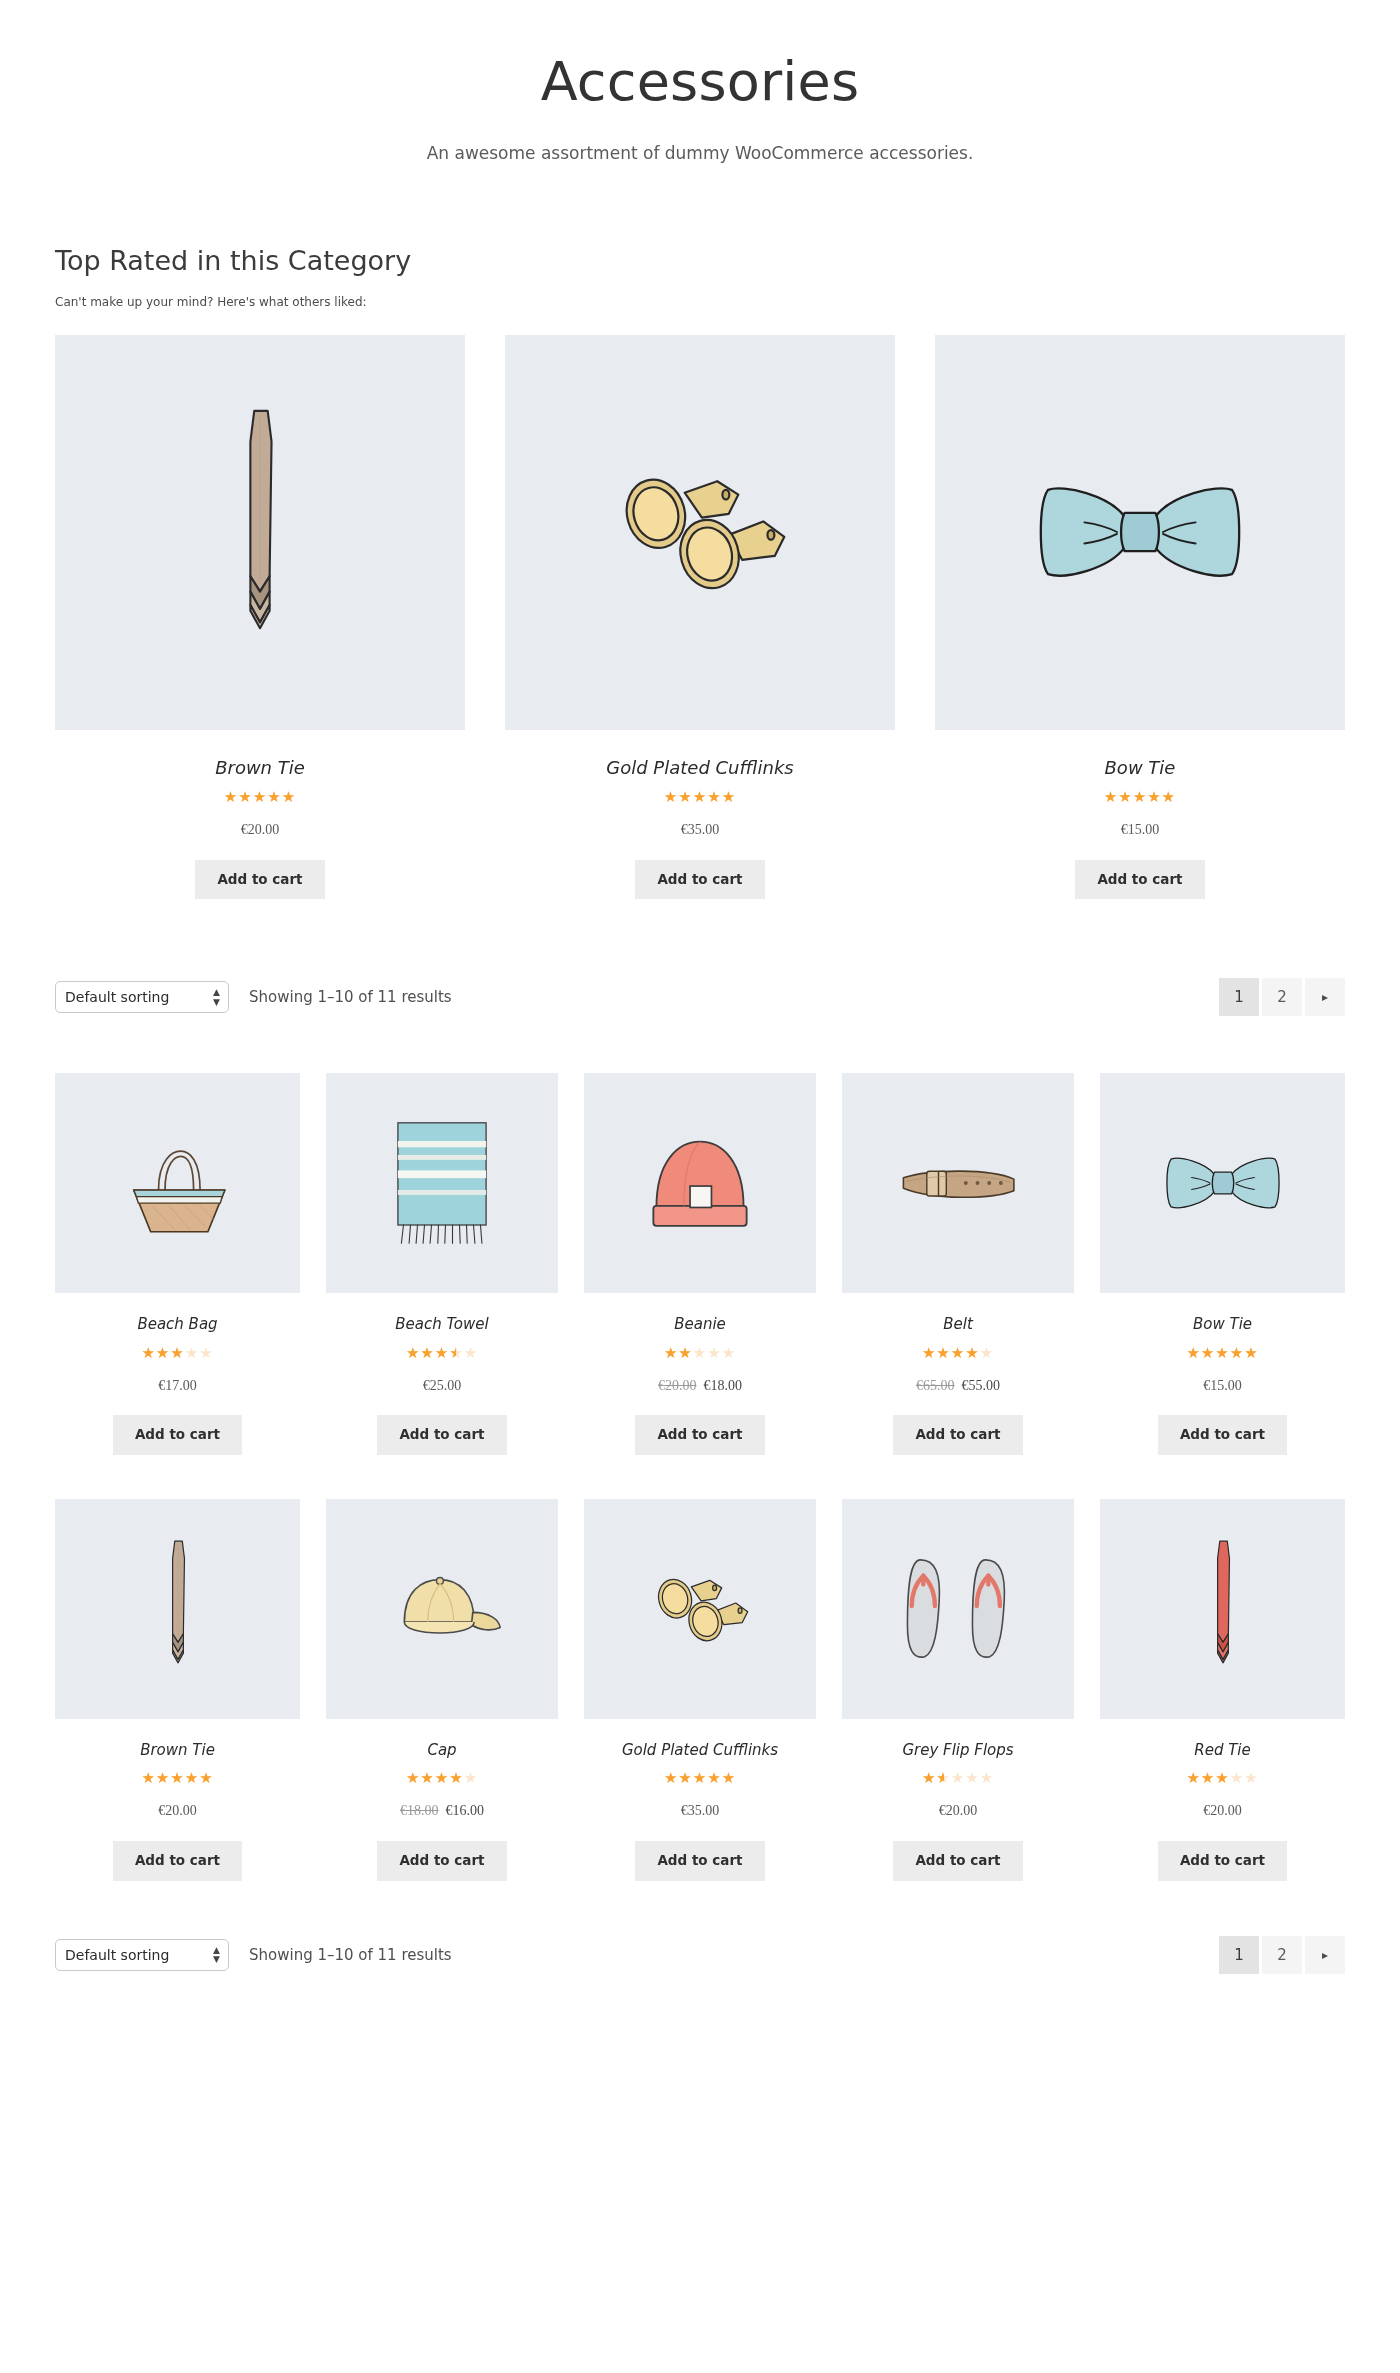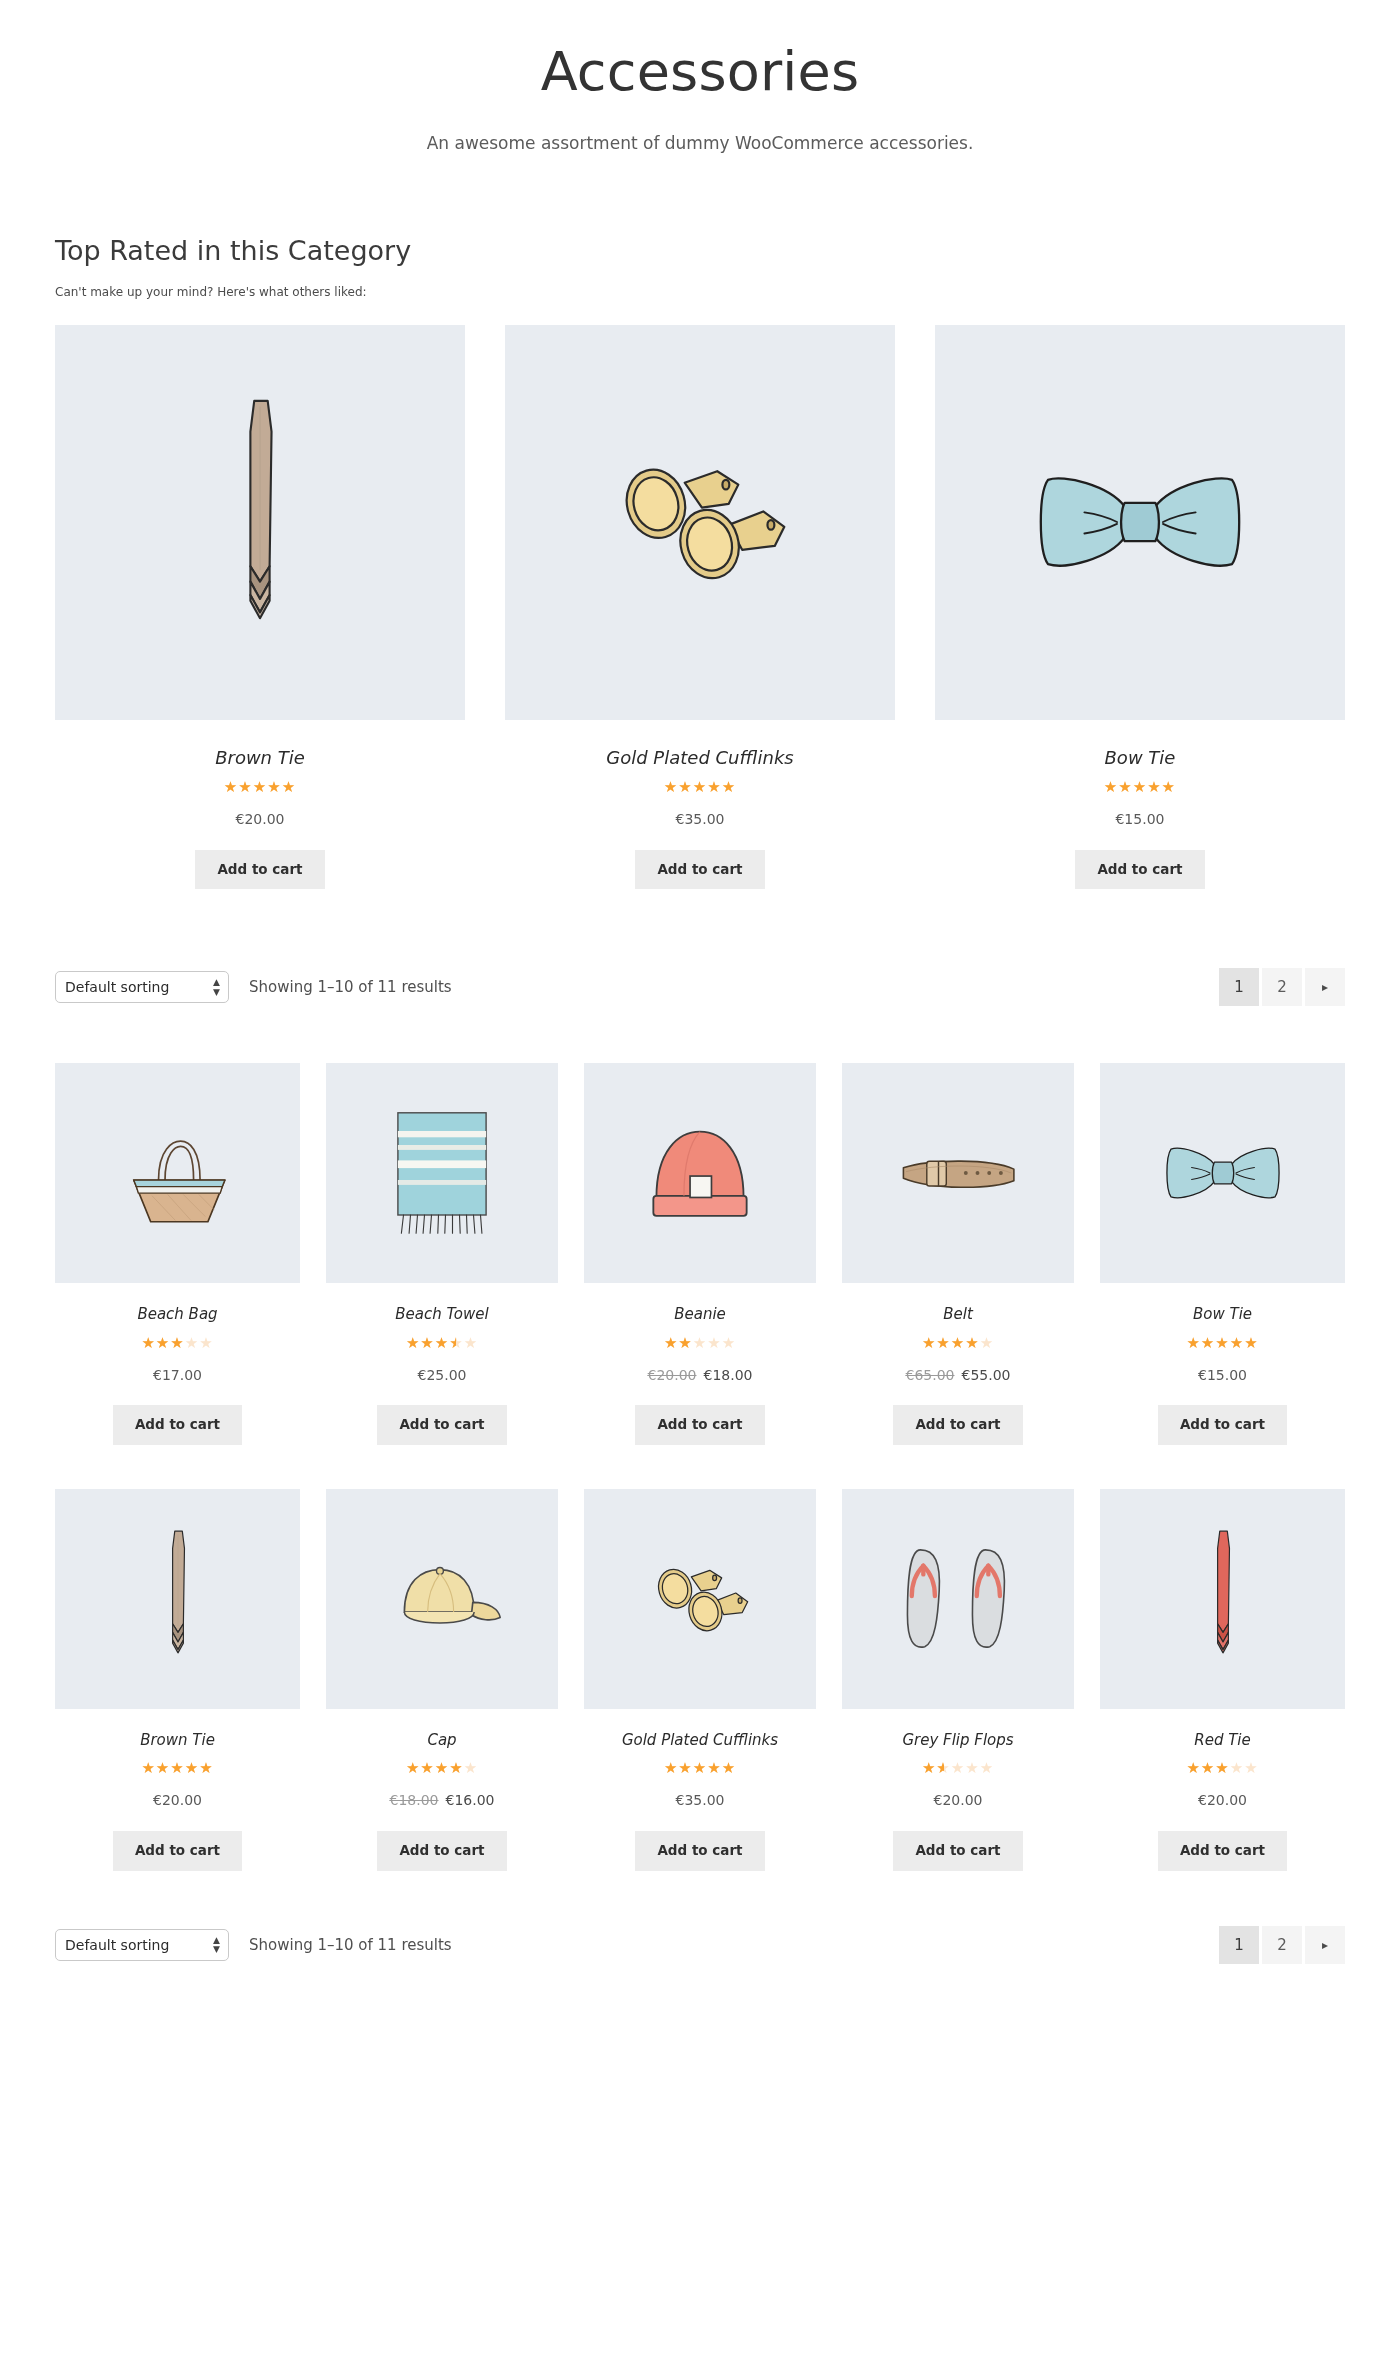--- a/index.html
+++ b/index.html
@@ -7,21 +7,21 @@
   body {
     width: 1400px;
     background: #ffffff;
     font-family: "DejaVu Sans", "Liberation Sans", sans-serif;
     color: #333333;
     -webkit-font-smoothing: antialiased;
   }
   .page { width: 1400px; margin: 0 auto; padding-bottom: 60px; }
 
   
-  .cat-header { padding-top: 40px; text-align: center; }
+  .cat-header { padding-top: 50px; text-align: center; }
   .cat-title {
     font-size: 54px;
     font-weight: 400;
     color: #333333;
     margin: 0;
     line-height: 1.2;
     letter-spacing: 0.2px;
   }
   .cat-desc {
     margin: 28px 0 0 0;
@@ -98,20 +98,21 @@
     left: 0; top: 0;
     overflow: hidden;
     white-space: nowrap;
   }
 
   .price {
     margin-top: 14px;
     font-size: 14px;
     color: #595959;
     line-height: 1.4;
+    font-family: Liberation Serif, serif;
   }
   .price del { color: #9a9a9a; text-decoration: line-through; margin-right: 7px; }
   .price ins { color: #4a4a4a; text-decoration: none; }
 
   .btn-cart {
     margin-top: 20px;
     display: inline-block;
     background: #ececec;
     border: none;
     color: #2f2f2f;

